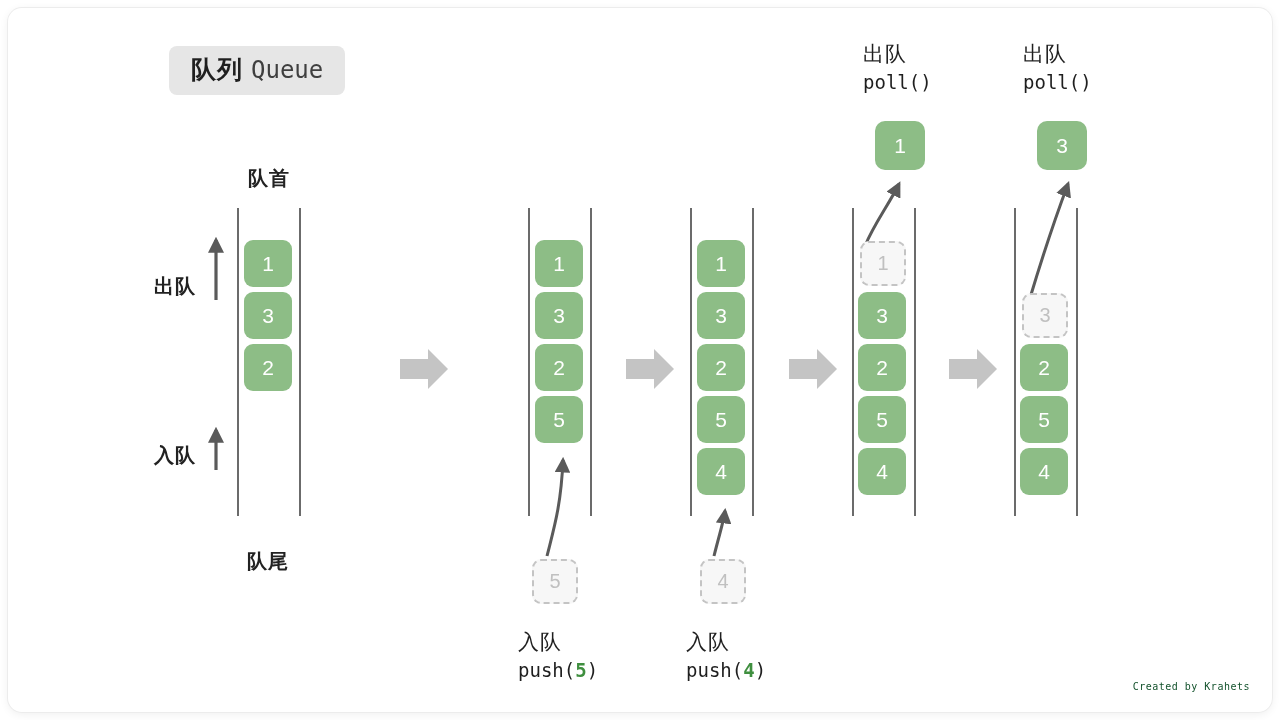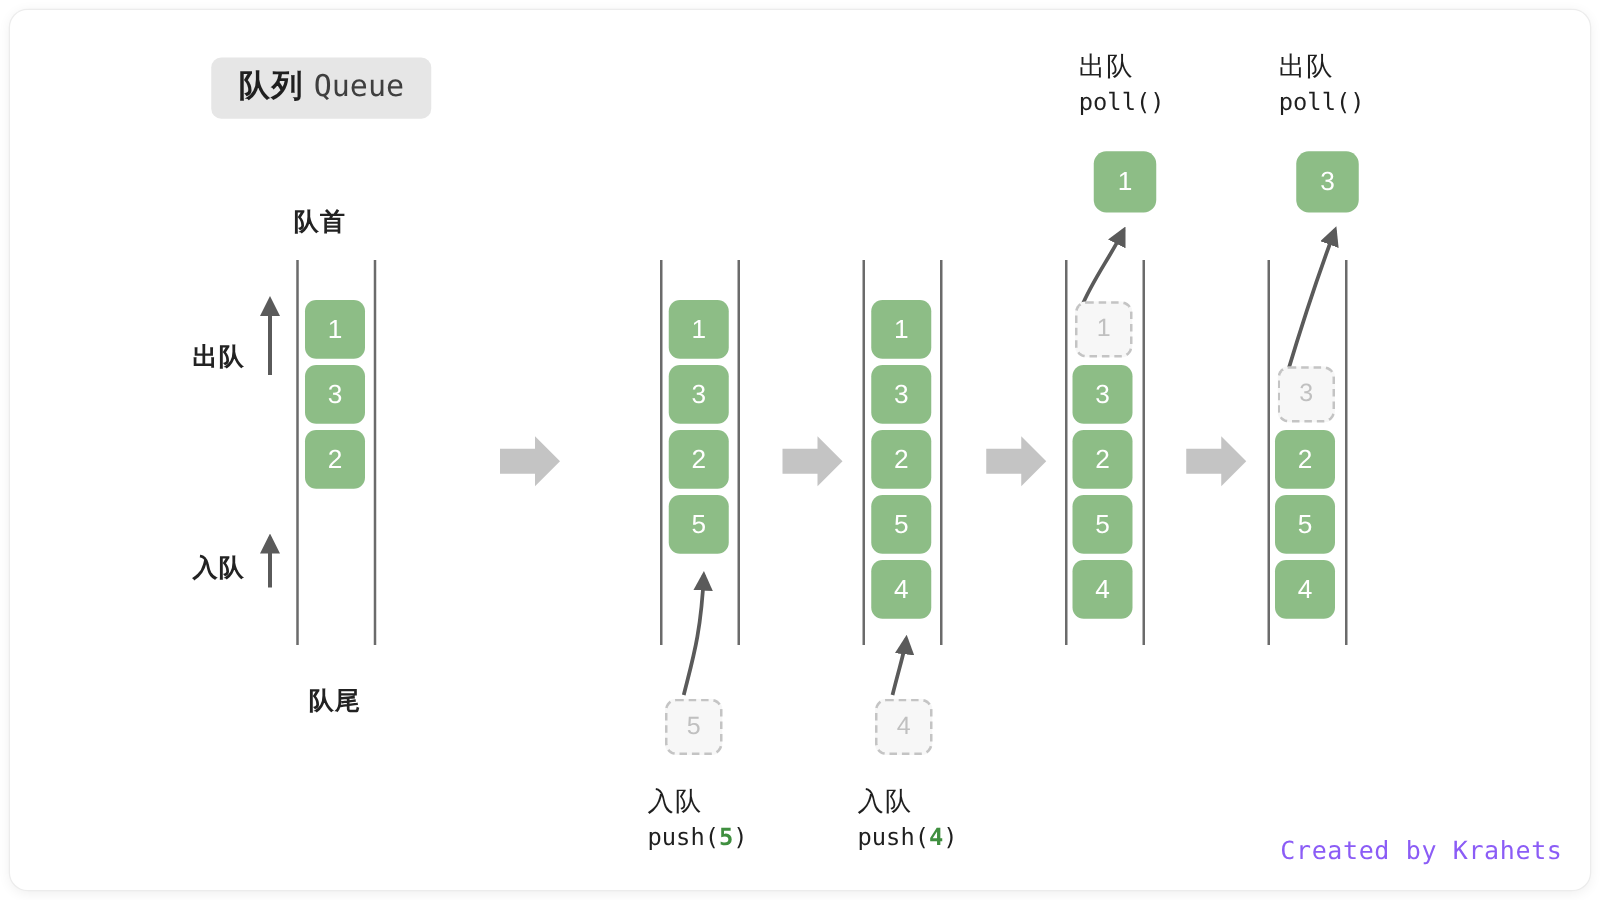--- a/index.html
+++ b/index.html
@@ -123,36 +123,36 @@
     box-sizing: border-box;
   }
 
   
   .svg-layer { position: absolute; left: 0; top: 0; pointer-events: none; }
 
   #credit {
     right: 22px;
     bottom: 20px;
     font-family: "DejaVu Sans Mono", "Liberation Mono", monospace;
-    font-size: 20px;
-    color: #8b5cf6;
+    font-size: 10px;
+    color: #14532d;
     letter-spacing: 0.5px;
     white-space: nowrap;
   }
 </style>
 </head>
 <body>
 
 <div id="card">
 
   <div class="abs" id="title-badge">
     <span class="cn">队列</span><span class="en">Queue</span>
   </div>
 
-  <div class="abs cap-bold" style="left:227px; top:160px;">队首</div>
+  <div class="abs cap-bold" style="left:240px; top:160px;">队首</div>
   <div class="abs cap-bold" style="left:239px; top:543px;">队尾</div>
 
   <div class="abs side-label" style="left:146px; top:268px;">出队</div>
   <div class="abs side-label" style="left:146px; top:437px;">入队</div>
 
   <svg class="svg-layer" width="1264" height="704">
     <defs>
       <marker id="ah-dir" viewBox="0 0 10 10" refX="8" refY="5" markerWidth="5" markerHeight="5" orient="auto-start-reverse">
         <path d="M 0 0 L 10 5 L 0 10 z" fill="#5a5a5a"></path>
       </marker>

